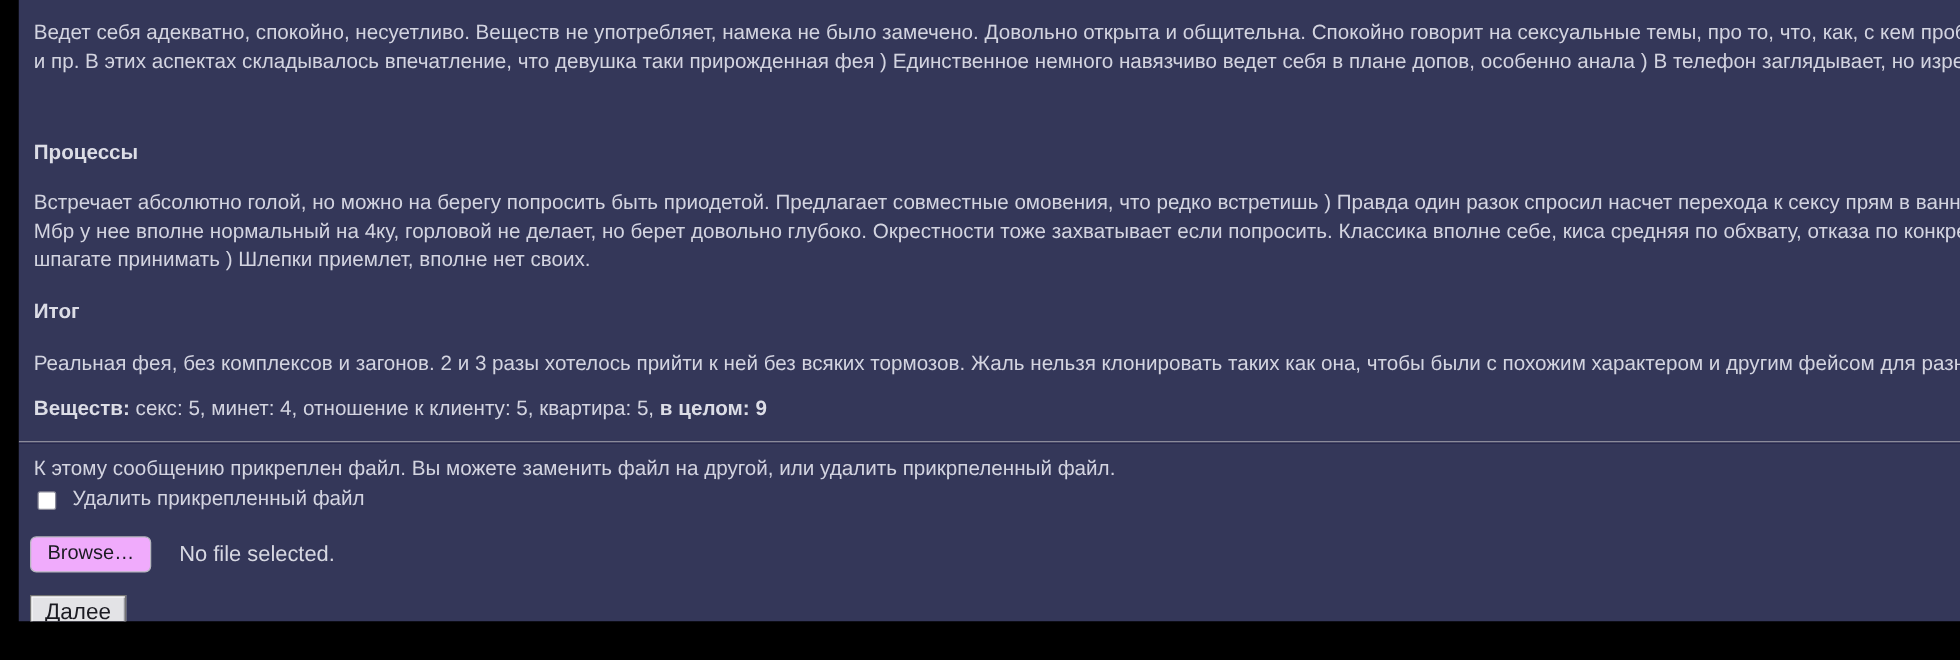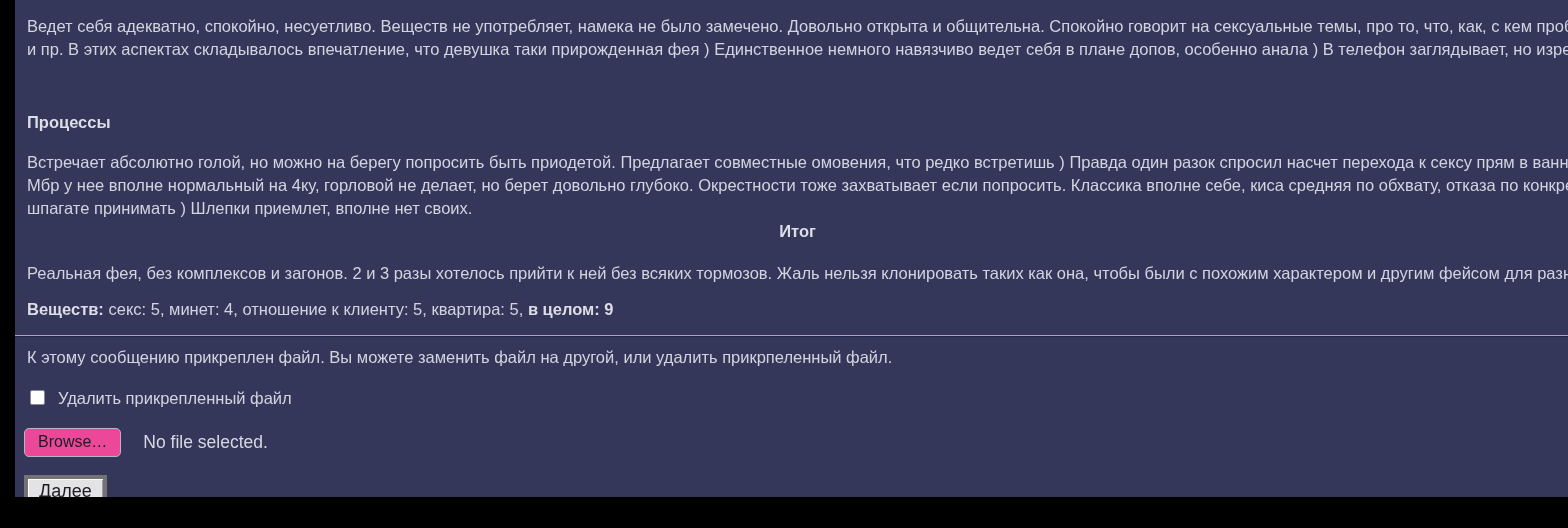--- a/index.html
+++ b/index.html
@@ -24,76 +24,76 @@
   .content2 { padding: 0 0 0 12px; }
   .line {
     white-space: nowrap;
     line-height: 23px;
     height: 23px;
     overflow: hidden;
   }
   .heading { font-weight: bold; color: #DCDDE6; }
   #h-processes { margin-top: 50px; }
   #b2l1 { margin-top: 17px; }
-  #h-itog { margin-top: 0; text-align: center; }
+  #h-itog { margin-top: 18px; }
   #b3l1 { margin-top: 19px; }
   .ratings { margin-top: 13px; }
   .ratings b { color: #DCDDE6; }
   hr.divider {
     border: 0; height: 0;
     border-top: 1px solid #A7A7B0;
     border-bottom: 1px solid #23254a;
     margin: 14px 0 0 0;
   }
   .attach-info { margin-top: 9px; }
   .checkbox-row {
-    margin-top: 18px;
-    display: flex; align-items: flex-start;
+    margin-top: 1px;
+    display: flex; align-items: flex-end;
     line-height: 23px;
   }
   .checkbox {
     width: 15px; height: 15px;
     margin-left: 3px;
     background: #ffffff;
     border: 1px solid #8a8a99;
     border-radius: 2px;
     appearance: none;
     -webkit-appearance: none;
   }
   .checkbox-label { margin-left: 10px; white-space: nowrap; }
   .file-row {
     margin-top: 18px;
     display: flex; align-items: center;
   }
   .browse-btn {
     display: inline-block;
     margin-left: -3px;
     padding: 4px 13px 5px 13px;
-    background: #ec4899;
+    background: #f0abfc;
     border: 1px solid #B6B6BF;
     border-radius: 5px;
     color: #1b1b22;
     font-size: 16px;
     font-family: "Liberation Sans", sans-serif;
     cursor: pointer;
     white-space: nowrap;
   }
   .file-status {
     margin-left: 22px;
     font-size: 17.5px;
     color: #D7D8E2;
     white-space: nowrap;
   }
   .submit-row { margin-top: 18px; }
   .next-btn {
     display: inline-block;
     margin-left: -3px;
     padding: 2px 11px 4px 11px;
     background: #E3E3E6;
-    border: 4px solid #737373;
+    border: 1px solid #737373;
     box-shadow: inset 1px 1px 0 #ffffff, inset -1px -1px 0 #9a9aa2;
     color: #1b1b22;
     font-size: 18px;
     font-family: "Liberation Sans", sans-serif;
     cursor: pointer;
     white-space: nowrap;
   }
 </style>
 </head>
 <body>

